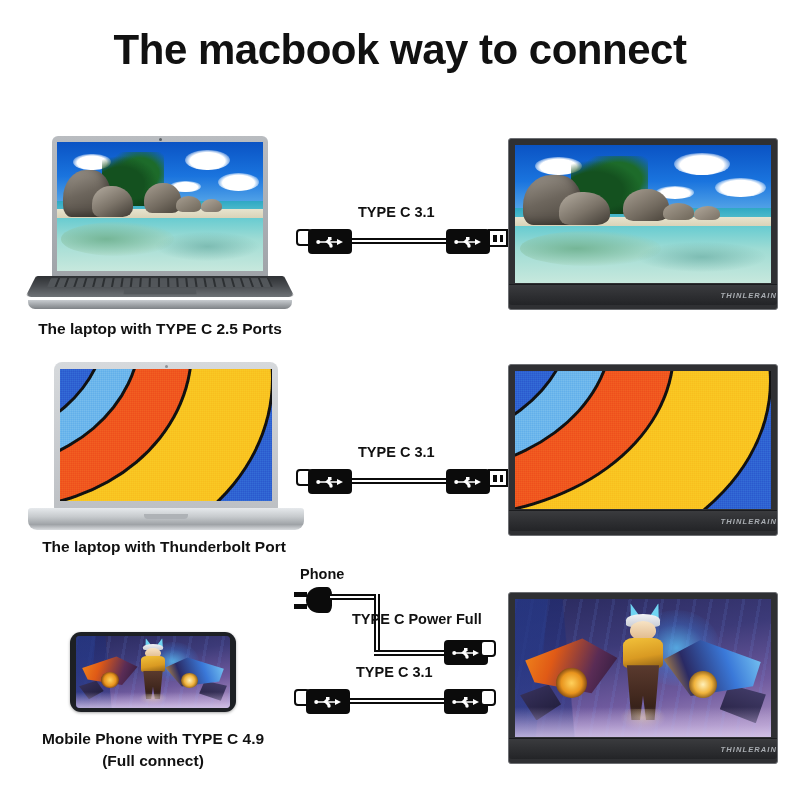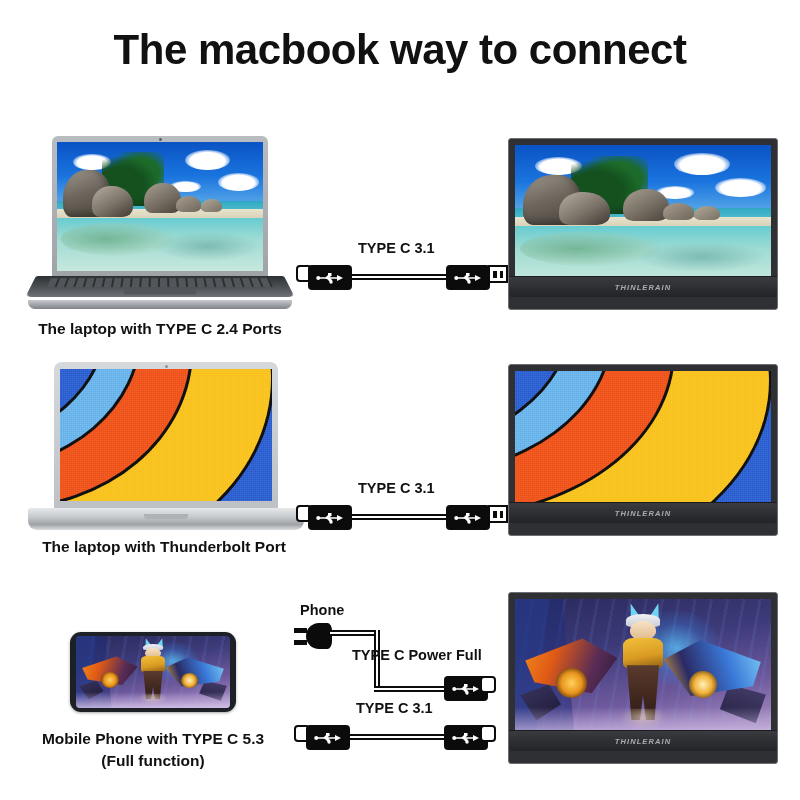--- a/index.html
+++ b/index.html
@@ -218,29 +218,29 @@
   .monitor-screen {
     width: 100%;
     height: 100%;
     overflow: hidden;
     position: relative;
     background: #08306b;
   }
   .monitor-chin {
     position: absolute;
     left: 0;
-    bottom: 12px;
+    bottom: 4px;
     width: 100%;
     height: 20px;
     background: linear-gradient(180deg,#3a3b3e 0%, #232427 100%);
     border-top: 1px solid #1b1c1f;
     border-radius: 0 0 3px 3px;
     display: flex;
     align-items: center;
-    justify-content: center;
+    justify-content: flex-end;
   }
   .monitor-logo {
     font-size: 7.5px;
     letter-spacing: 1.1px;
     font-weight: bold;
     font-style: italic;
     color: #a9adb2;
     user-select: none;
   }
   #monitor-1 { left: 508px; top: 138px; width: 270px; height: 172px; }
@@ -440,21 +440,21 @@
     background: linear-gradient(150deg,#3a3460 0%, #1d1a36 100%);
     clip-path: polygon(0% 30%, 70% 0%, 100% 55%, 40% 100%);
   }
   .wp-game .shard-b {
     position:absolute; left:80%; top:62%; width:18%; height:28%;
     background: linear-gradient(200deg,#46406e 0%, #241f40 100%);
     clip-path: polygon(20% 0%, 100% 26%, 78% 100%, 0% 64%);
   }
 
   
-  .cable-group { position: absolute; margin-top: 36px; }
+  .cable-group { position: absolute; }
   .cable-label {
     position: absolute;
     font-size: 14.5px;
     font-weight: bold;
     color: #111111;
     white-space: nowrap;
   }
   .cable-line {
     position: absolute;
     height: 6px;
@@ -558,21 +558,21 @@
     </div>
   </div>
   <div class="laptop-base">
     <div class="laptop-deck">
       <div class="laptop-keys"></div>
       <div class="laptop-trackpad"></div>
     </div>
     <div class="laptop-foot"></div>
   </div>
 </div>
-<div class="caption" style="left:24px; top:320px; width:272px;">The laptop with TYPE C 2.4 Ports</div>
+<div class="caption" style="left:24px; top:320px; width:272px;">The laptop with TYPE C 2.5 Ports</div>
 
 <div class="cable-group" style="left:296px; top:204px; width:210px; height:56px;">
   <div class="cable-label" style="left:62px; top:0px;">TYPE C 3.1</div>
   <div class="cable-line" style="left:44px; top:34px; width:116px;"></div>
   <div class="tip-c" style="left:0px; top:25px;"></div>
   <div class="conn" style="left:12px; top:25px;">
     <svg class="usb-tri" viewBox="0 0 56 24">
       <rect x="2" y="10.5" width="40" height="3" fill="#ffffff"></rect>
       <circle cx="4.5" cy="12" r="4" fill="#ffffff"></circle>
       <polygon points="42,6 54,12 42,18" fill="#ffffff"></polygon>
@@ -708,22 +708,22 @@
       <div class="char-ear-r"></div>
       <div class="char-hat"></div>
       <div class="char-head"></div>
       <div class="char-torso"></div>
       <div class="char-legs"></div>
       <div class="char-boot-glow"></div>
       <div class="ground"></div>
     </div>
   </div>
 </div>
-<div class="caption" style="left:13px; top:730px; width:280px;">Mobile Phone with TYPE C 5.3</div>
-<div class="caption" style="left:13px; top:752px; width:280px;">(Full function)</div>
+<div class="caption" style="left:13px; top:730px; width:280px;">Mobile Phone with TYPE C 4.9</div>
+<div class="caption" style="left:13px; top:752px; width:280px;">(Full connect)</div>
 
 <div class="cable-group" style="left:294px; top:566px; width:215px; height:110px;">
   <div class="cable-label" style="left:6px; top:0px;">Phone</div>
   <div class="plug-prong" style="left:0px; top:26px;"></div>
   <div class="plug-prong" style="left:0px; top:38px;"></div>
   <div class="plug-body" style="left:12px; top:21px;"></div>
   <div class="wire" style="left:34px; top:28px; width:52px; height:6px; border-right:none;"></div>
   <div class="wire" style="left:80px; top:28px; width:6px; height:62px; border-top:none; border-bottom:none;"></div>
   <div class="wire" style="left:80px; top:84px; width:116px; height:6px; border-left:none; border-right:none;"></div>
   <div class="cable-label" style="left:58px; top:45px;">TYPE C Power Full</div>

